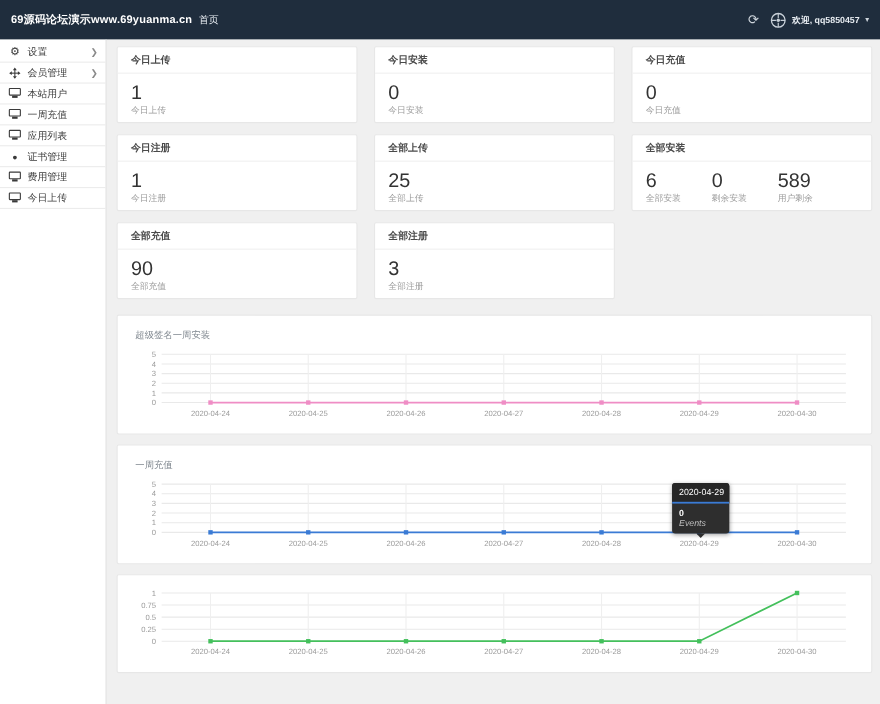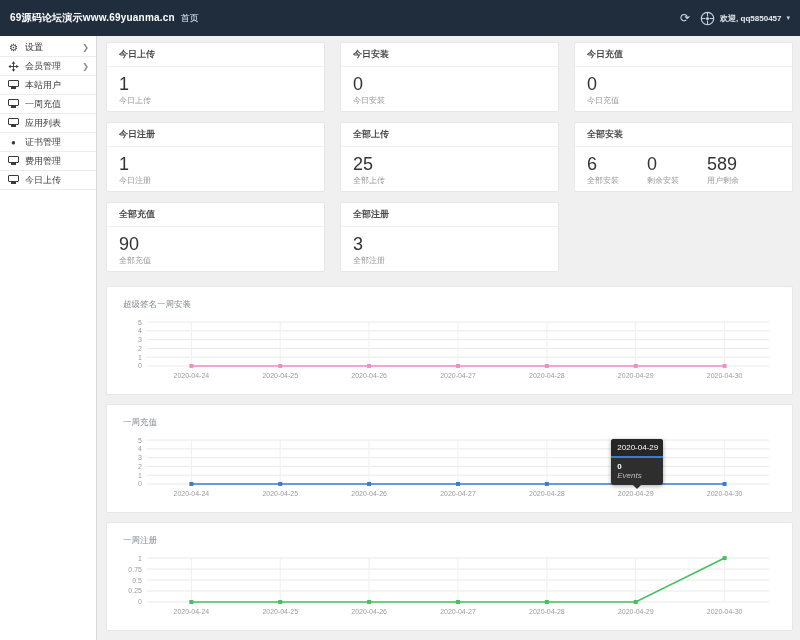--- a/index.html
+++ b/index.html
@@ -330,21 +330,20 @@
           <rect x="601.4285714285714" y="46" width="4" height="4" fill="#3a7bd5"></rect>
         </svg>
       <div class="chart-tooltip" style="left: 504.286px;">
         <div class="tt-header" style="border-bottom-color: rgb(58, 123, 213);">2020-04-29</div>
         <div class="tt-value">0</div>
         <div class="tt-label">Events</div>
       </div>
     </div>
 
     <div class="panel">
-      <div class="panel-title">一周注册</div>
       <svg class="chart-svg" viewBox="0 0 655 64">
           <line x1="24" y1="48" x2="648" y2="48" stroke="#e9e9e9" stroke-width="1"></line>
           <text x="19" y="50.5" text-anchor="end">0</text>
           <line x1="24" y1="37" x2="648" y2="37" stroke="#e9e9e9" stroke-width="1"></line>
           <text x="19" y="39.5" text-anchor="end">0.25</text>
           <line x1="24" y1="26" x2="648" y2="26" stroke="#e9e9e9" stroke-width="1"></line>
           <text x="19" y="28.5" text-anchor="end">0.5</text>
           <line x1="24" y1="15" x2="648" y2="15" stroke="#e9e9e9" stroke-width="1"></line>
           <text x="19" y="17.5" text-anchor="end">0.75</text>
           <line x1="24" y1="4" x2="648" y2="4" stroke="#e9e9e9" stroke-width="1"></line>

